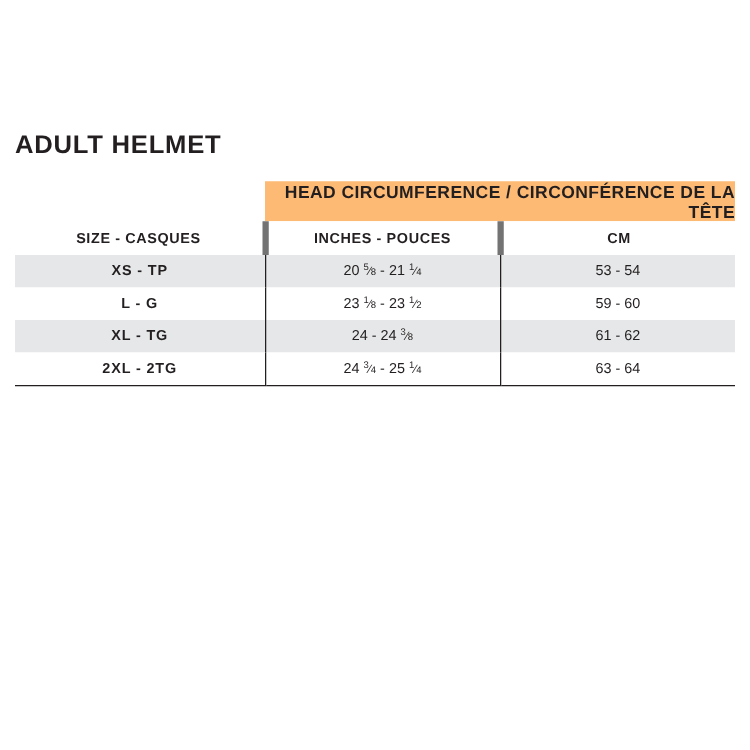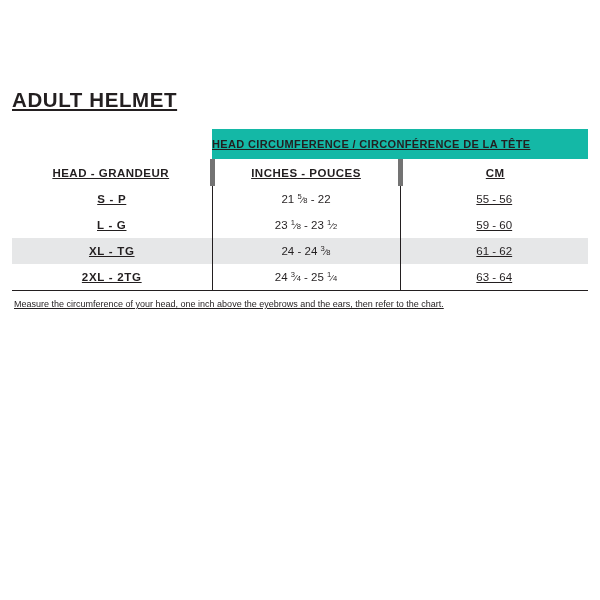--- a/index.html
+++ b/index.html
@@ -13,22 +13,21 @@
     font-family: "Liberation Sans", sans-serif;
     color: #231f20;
     overflow: hidden;
   }
 
   .page {
     position: relative;
     width: 600px;
     height: 600px;
     box-sizing: border-box;
-    padding: 0 12px;
-    text-decoration: underline;
+    padding: 16px 12px;
   }
 
   .titles {
     padding-top: 88px;
   }
   .title-line {
     font-size: 20.5px;
     font-weight: bold;
     letter-spacing: 0.6px;
     line-height: 23px;
@@ -52,24 +51,24 @@
   .col-size  { width: 200px; }
   .col-in    { width: 188px; }
   .col-cm    { width: 188px; }
 
   .hdr-group-blank {
     height: 30px;
     background: #ffffff;
   }
   .hdr-group {
     height: 30px;
-    background: #14b8a6;
-    text-align: left;
+    background: #fdba74;
+    text-align: right;
     vertical-align: middle;
-    font-size: 11px;
+    font-size: 14px;
     font-weight: bold;
     letter-spacing: 0.35px;
     color: #231f20;
     border-left: 1px solid #231f20;
     border-bottom: 1px solid #231f20;
   }
 
   .hdr-cell {
     height: 27px;
     background: #ffffff;
@@ -147,35 +146,35 @@
       <col class="col-size">
       <col class="col-in">
       <col class="col-cm">
     </colgroup>
     <thead>
       <tr>
         <td class="hdr-group-blank"></td>
         <td class="hdr-group" colspan="2">HEAD CIRCUMFERENCE / CIRCONFÉRENCE DE LA TÊTE</td>
       </tr>
       <tr>
-        <th class="hdr-cell">HEAD - GRANDEUR</th>
+        <th class="hdr-cell">SIZE - CASQUES</th>
         <th class="hdr-cell bl">INCHES - POUCES</th>
         <th class="hdr-cell bl">CM</th>
       </tr>
     </thead>
     <tbody>
 
-
-      <tr class="plain">
-        <td class="row-cell size-label">S - P</td>
-        <td class="row-cell bl">
-          <span class="frac">21&nbsp;<sup>5</sup><span class="slash">⁄</span><sub>8</sub>&nbsp;- 22</span>
-        </td>
-        <td class="row-cell bl">55 - 56</td>
-      </tr>
+      <tr class="shade">
+        <td class="row-cell size-label">XS - TP</td>
+        <td class="row-cell bl">
+          <span class="frac">20&nbsp;<sup>5</sup><span class="slash">⁄</span><sub>8</sub>&nbsp;- 21&nbsp;<sup>1</sup><span class="slash">⁄</span><sub>4</sub></span>
+        </td>
+        <td class="row-cell bl">53 - 54</td>
+      </tr>
+
 
 
       <tr class="plain">
         <td class="row-cell size-label">L - G</td>
         <td class="row-cell bl">
           <span class="frac">23&nbsp;<sup>1</sup><span class="slash">⁄</span><sub>8</sub>&nbsp;- 23&nbsp;<sup>1</sup><span class="slash">⁄</span><sub>2</sub></span>
         </td>
         <td class="row-cell bl">59 - 60</td>
       </tr>
 
@@ -192,16 +191,15 @@
         <td class="row-cell bl">
           <span class="frac">24&nbsp;<sup>3</sup><span class="slash">⁄</span><sub>4</sub>&nbsp;- 25&nbsp;<sup>1</sup><span class="slash">⁄</span><sub>4</sub></span>
         </td>
         <td class="row-cell bl">63 - 64</td>
       </tr>
 
     </tbody>
   </table>
 
   <div class="footnotes">
-    <div class="footnote">Measure the circumference of your head, one inch above the eyebrows and the ears, then refer to the chart.</div>
   </div>
 
 </div>
 
 </body></html>

